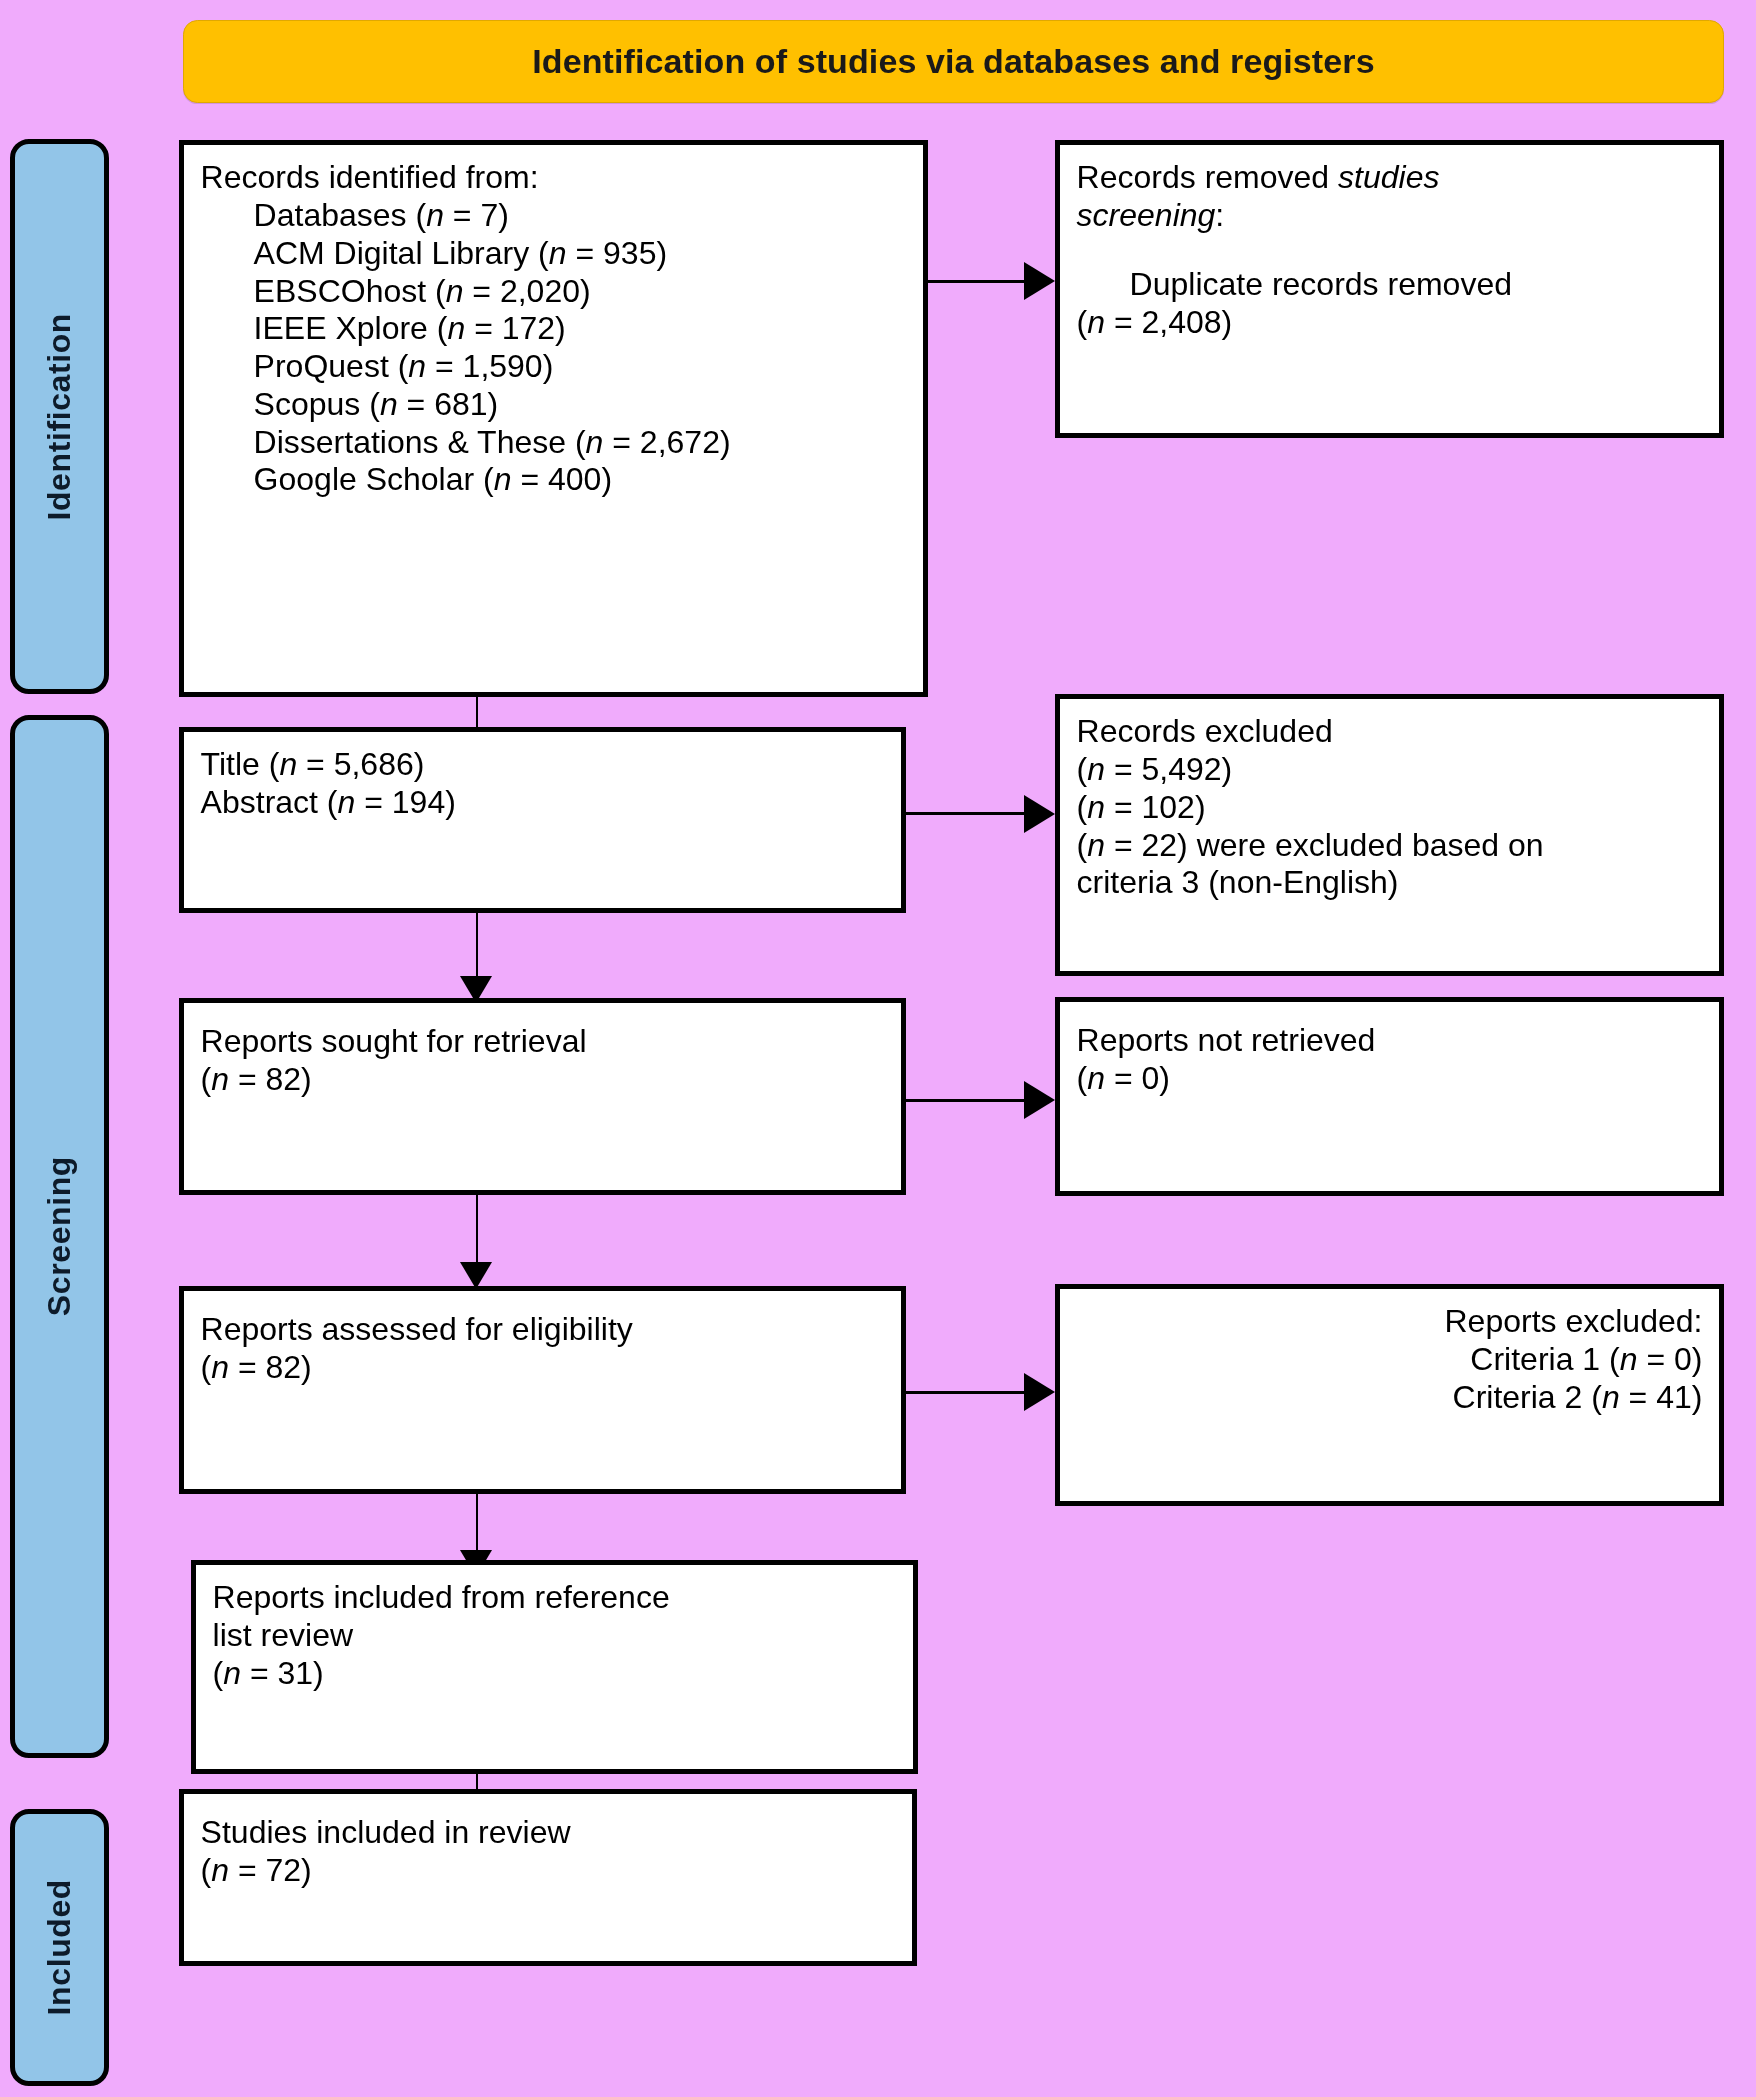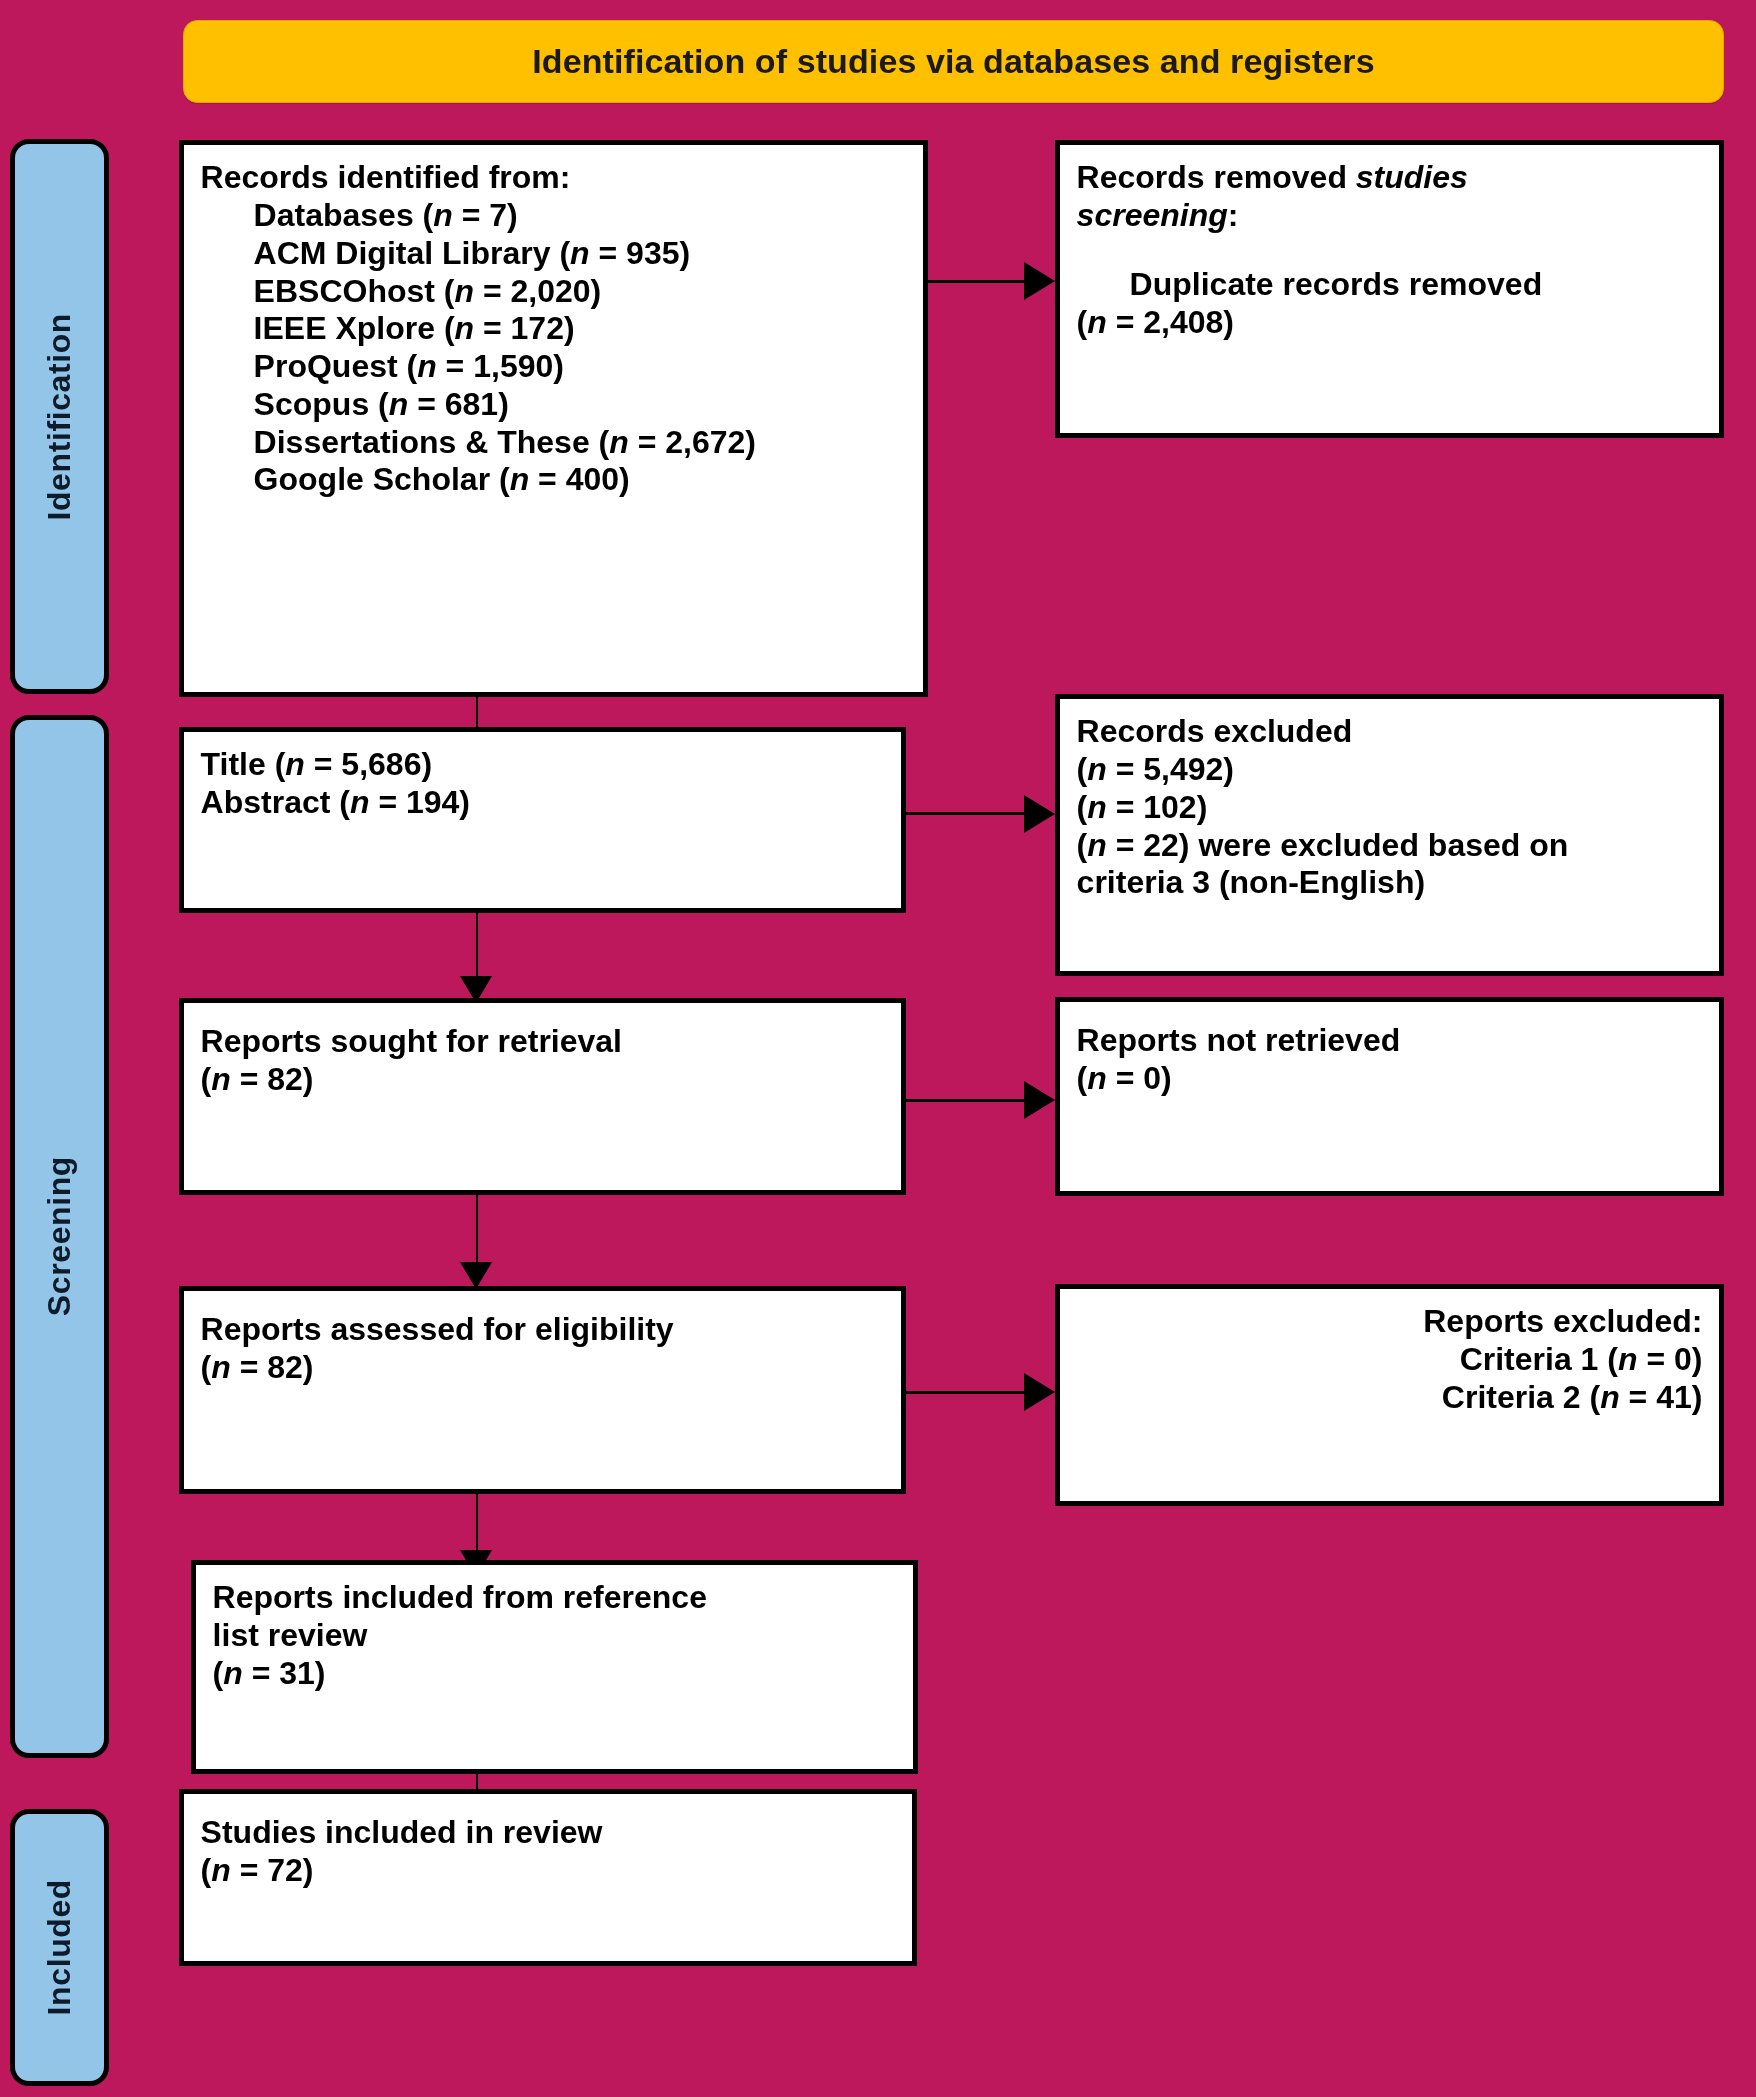--- a/index.html
+++ b/index.html
@@ -4,21 +4,21 @@
 <style>
   html,body{margin:0;padding:0;background:#ffffff;}
   body{
     font-family:"Liberation Sans", sans-serif;
     color:#000;
   }
   #page{
     position:relative;
     width:1756px;
     height:2097px;
-    background:#be185d;
+    background:#f0abfc;
     overflow:hidden;
   }
 
   
   .node{position:absolute;box-sizing:border-box;}
 
   
   .banner{
     background:#FFC000;
     border:1.7px solid #e0a800;
@@ -63,21 +63,20 @@
     border:5px solid #000000;
     box-sizing:border-box;
     padding:14.4px 16.6px 11px 16.6px;
     display:block;
   }
   .box .line{
     font-size:32px;
     line-height:1.18;
     color:#000;
     white-space:pre;
-    font-weight:bold;
   }
   .box .line.ind1{ padding-left:53px; }
   .box .line.ind-gap{ margin-top:31px; }
   .box .line.gapsm{ margin-top:5.5px; }
   .it{font-style:italic;}
 
   
   .hline{position:absolute;background:#000;height:2.8px;}
   .vline{position:absolute;background:#000;width:2.8px;}
   .vline.thin{width:2.2px;}

